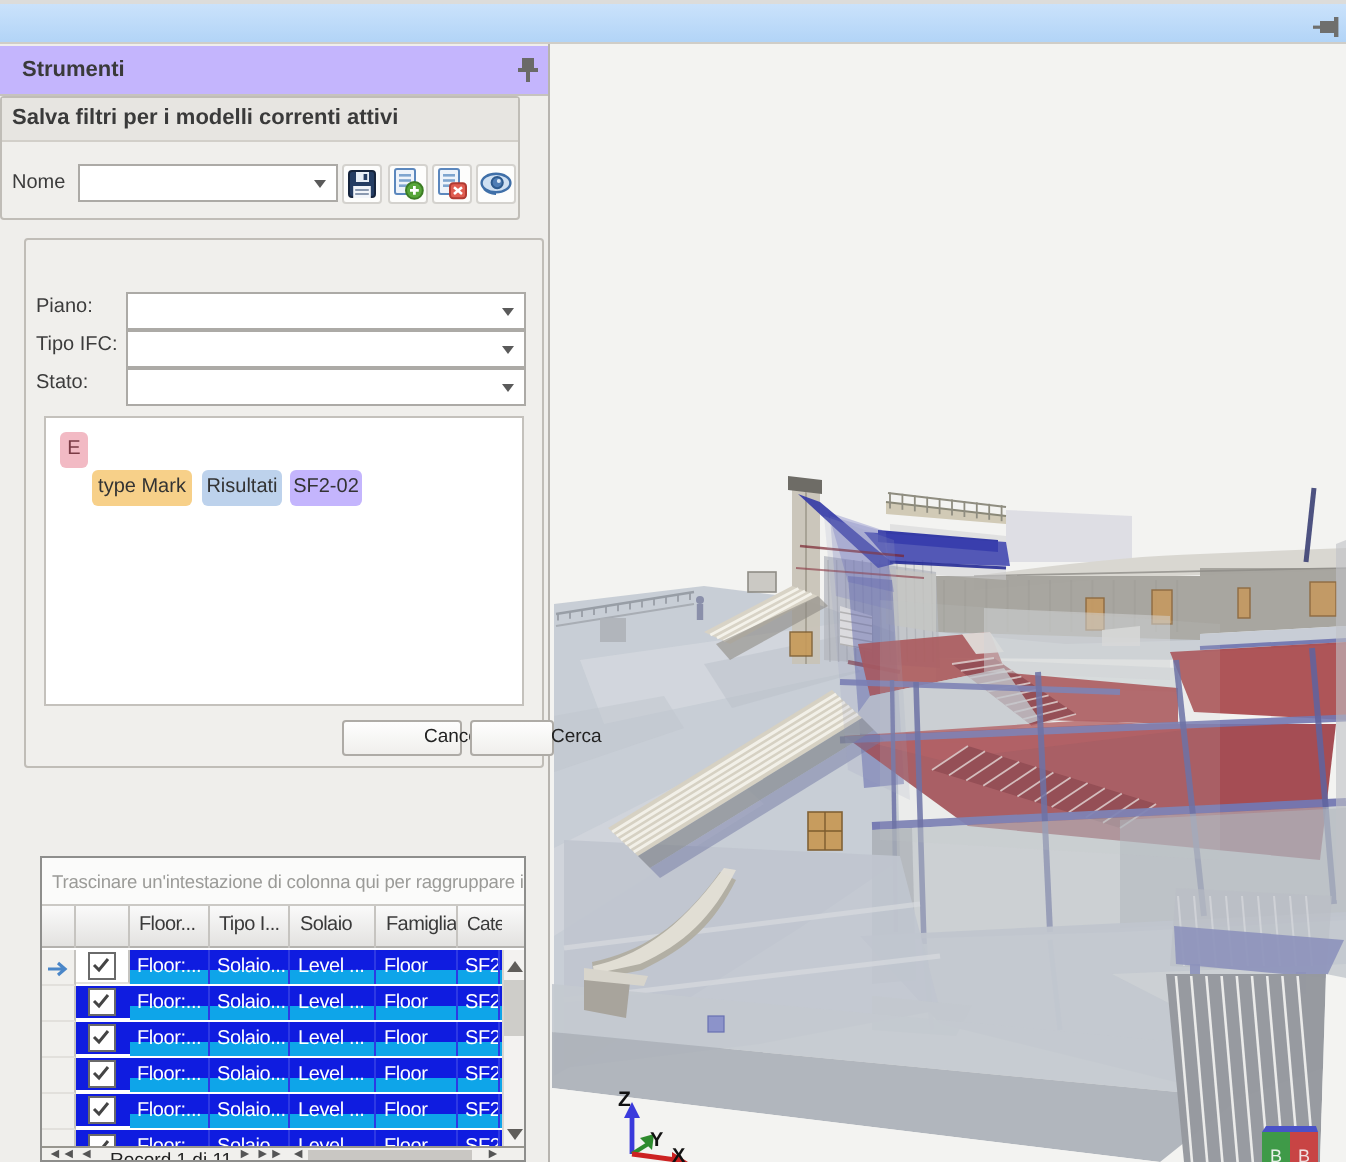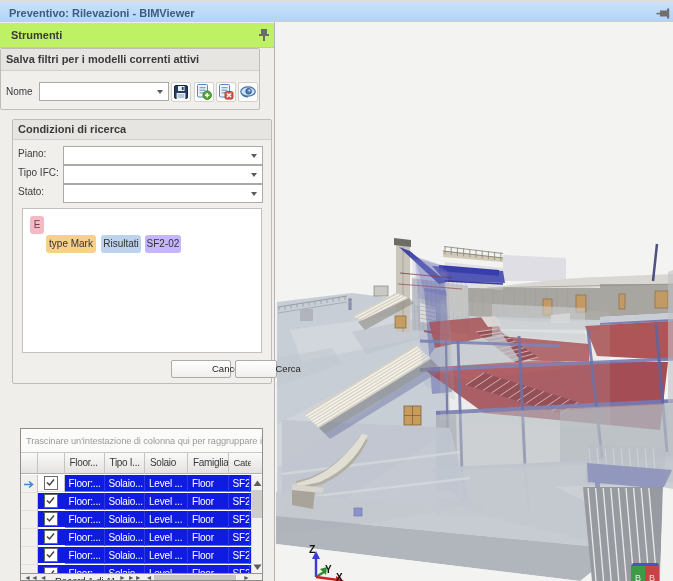--- a/index.html
+++ b/index.html
@@ -8,21 +8,21 @@
   .abs { position:absolute; }
   #page { position:relative; width:673px; height:581px; }
   
   #topstrip { left:0; top:0; width:673px; height:2px; background:#dcdcda; }
   #titlebar { left:0; top:2px; width:673px; height:20px;
     background:linear-gradient(#cae2fb,#b2d4f7); border-bottom:1px solid #cfcdc8; }
   #titletext { left:9px; top:5px; font-size:11px; font-weight:bold; color:#3c5c80; }
   
   #leftpanel { left:0; top:22px; width:275px; height:559px; background:#efeeeb;
     border-right:1px solid #b7b4af; }
-  #toolbar-cap { left:0; top:1px; width:274px; height:25px; background:#bef264;
+  #toolbar-cap { left:0; top:1px; width:274px; height:25px; background:#c4b5fd;
     border-bottom:1px solid #c6c3be; }
   #toolbar-cap span { position:absolute; left:11px; top:6px; font-size:11px; font-weight:bold; color:#3a3a3a; }
   .groupbox { position:absolute; border:1px solid #c0bdb7; border-radius:2px; background:#f0efec; }
   .gb-head { position:absolute; left:0; top:0; right:0; height:22px; background:#e7e5e1;
     border-bottom:1px solid #d2cfc9; }
   .gb-head span { position:absolute; left:5px; top:4px; font-size:11px; font-weight:bold; color:#3a3a3a; }
   .lbl { position:absolute; font-size:10px; color:#3c3c3c; }
   .combo { position:absolute; height:19px; background:#fff; border:1px solid #acaaa6; }
   .combo .arr { position:absolute; right:5px; top:7px; width:0; height:0;
     border-left:3.5px solid transparent; border-right:3.5px solid transparent; border-top:4px solid #5a5a5a; }
@@ -34,36 +34,35 @@
   
   #grid { left:20px; top:406px; width:243px; height:153px; border:1px solid #8e8e8c; background:#fff; overflow:hidden; }
   #groupby { position:absolute; left:0; top:0; width:241px; height:24px; background:#fbfbfa; border-bottom:1px solid #cbc9c5; }
   #groupby span { position:absolute; left:5px; top:7px; font-size:9.3px; color:#9b9b98; white-space:nowrap; letter-spacing:-0.1px; }
   .hrow { position:absolute; left:0; top:24px; width:241px; height:21px;
     background:linear-gradient(#fafafa,#e3e2e0); border-bottom:1px solid #b4b2ae; }
   .hcell { position:absolute; top:0; height:21px; border-right:1px solid #c6c4c0; font-size:10px; color:#3a3a3a;
     padding:4px 0 0 5px; white-space:nowrap; overflow:hidden; letter-spacing:-0.3px; }
   .row { position:absolute; width:229px; height:18.1px; }
   .ind { position:absolute; left:0; top:0; width:17px; height:18.1px; background:#f1f0ed; border-right:1px solid #c6c4c0; border-bottom:1px solid #e2e0dc; }
-  .bluecells { position:absolute; left:17px; top:0; width:212.5px; height:17.1px; background:#0f1ce0; border-bottom:1px solid #0ea5e9; }
+  .bluecells { position:absolute; left:17px; top:0; width:212.5px; height:17.1px; background:#0f1ce0; border-bottom:7px solid #0ea5e9; }
   .bcell { position:absolute; top:0; height:17px; color:#fff; font-size:10px; padding:3px 0 0 4px;
     border-right:1px solid #2e39e4; white-space:nowrap; overflow:hidden; letter-spacing:-0.2px; }
   .cbx { position:absolute; width:14px; height:14px; background:#fff; border:1px solid #6a6a6a; }
   .cbx svg { display:block; }
   
   #pager { position:absolute; left:0; bottom:0; width:241px; height:7px; background:#f1f0ed; border-top:1px solid #98968f; font-size:7px; color:#444; }
   
   #viewer { left:276px; top:22px; width:397px; height:559px; background:#f3f3f1; }
 </style>
 </head>
 <body>
 <div id="page">
   <div class="abs" id="topstrip"></div>
   <div class="abs" id="titlebar">
-    <div class="abs" id="titletext">Preventivo: Rilevazioni - BIMViewer</div>
     <svg class="abs" style="left:656px;top:5px" width="16" height="13">
       <rect x="4" y="3.5" width="7" height="6" fill="#6f6f6d"></rect>
       <rect x="0.5" y="5.8" width="4" height="1.6" fill="#6f6f6d"></rect>
       <rect x="11" y="1.5" width="2.2" height="10" fill="#6f6f6d"></rect>
     </svg>
   </div>
 
   <div class="abs" id="viewer"></div>
 <svg class="abs" style="left:276px;top:22px" width="397" height="559" viewBox="276 22 397 559">
       <polygon points="503.0,255.0 566.0,258.0 566.0,281.0 503.0,281.0" fill="#dcdbe2" opacity="0.9"></polygon>
@@ -336,23 +335,20 @@
         <svg width="16" height="16" style="position:absolute;left:1px;top:2px">
           <ellipse cx="8" cy="6.5" rx="7.2" ry="4.6" fill="#cfe0f2" stroke="#3f6fa8" stroke-width="1.2"></ellipse>
           <circle cx="8.6" cy="6.3" r="2.8" fill="#4f7db5" stroke="#2d5a8e"></circle>
           <circle cx="9.4" cy="5.5" r="1" fill="#dce9f6"></circle>
           <path d="M2 9.5 q2.5 2.5 6 2.4" stroke="#3f6fa8" stroke-width="1.1" fill="none"></path>
         </svg>
       </div>
     </div>
 
     <div class="groupbox" style="left:12px;top:97px;width:260px;height:265px;">
-      <div class="gb-head" style="height:20px">
-          <span style="top:3px">Condizioni di ricerca</span>
-        </div>
       <div class="lbl" style="left:5px;top:28px;">Piano:</div>
       <div class="combo" style="left:50px;top:26px;width:200px;">
           <div class="arr"></div>
         </div>
       <div class="lbl" style="left:5px;top:47px;">Tipo IFC:</div>
       <div class="combo" style="left:50px;top:45px;width:200px;">
           <div class="arr"></div>
         </div>
       <div class="lbl" style="left:5px;top:66px;">Stato:</div>
       <div class="combo" style="left:50px;top:64px;width:200px;">

